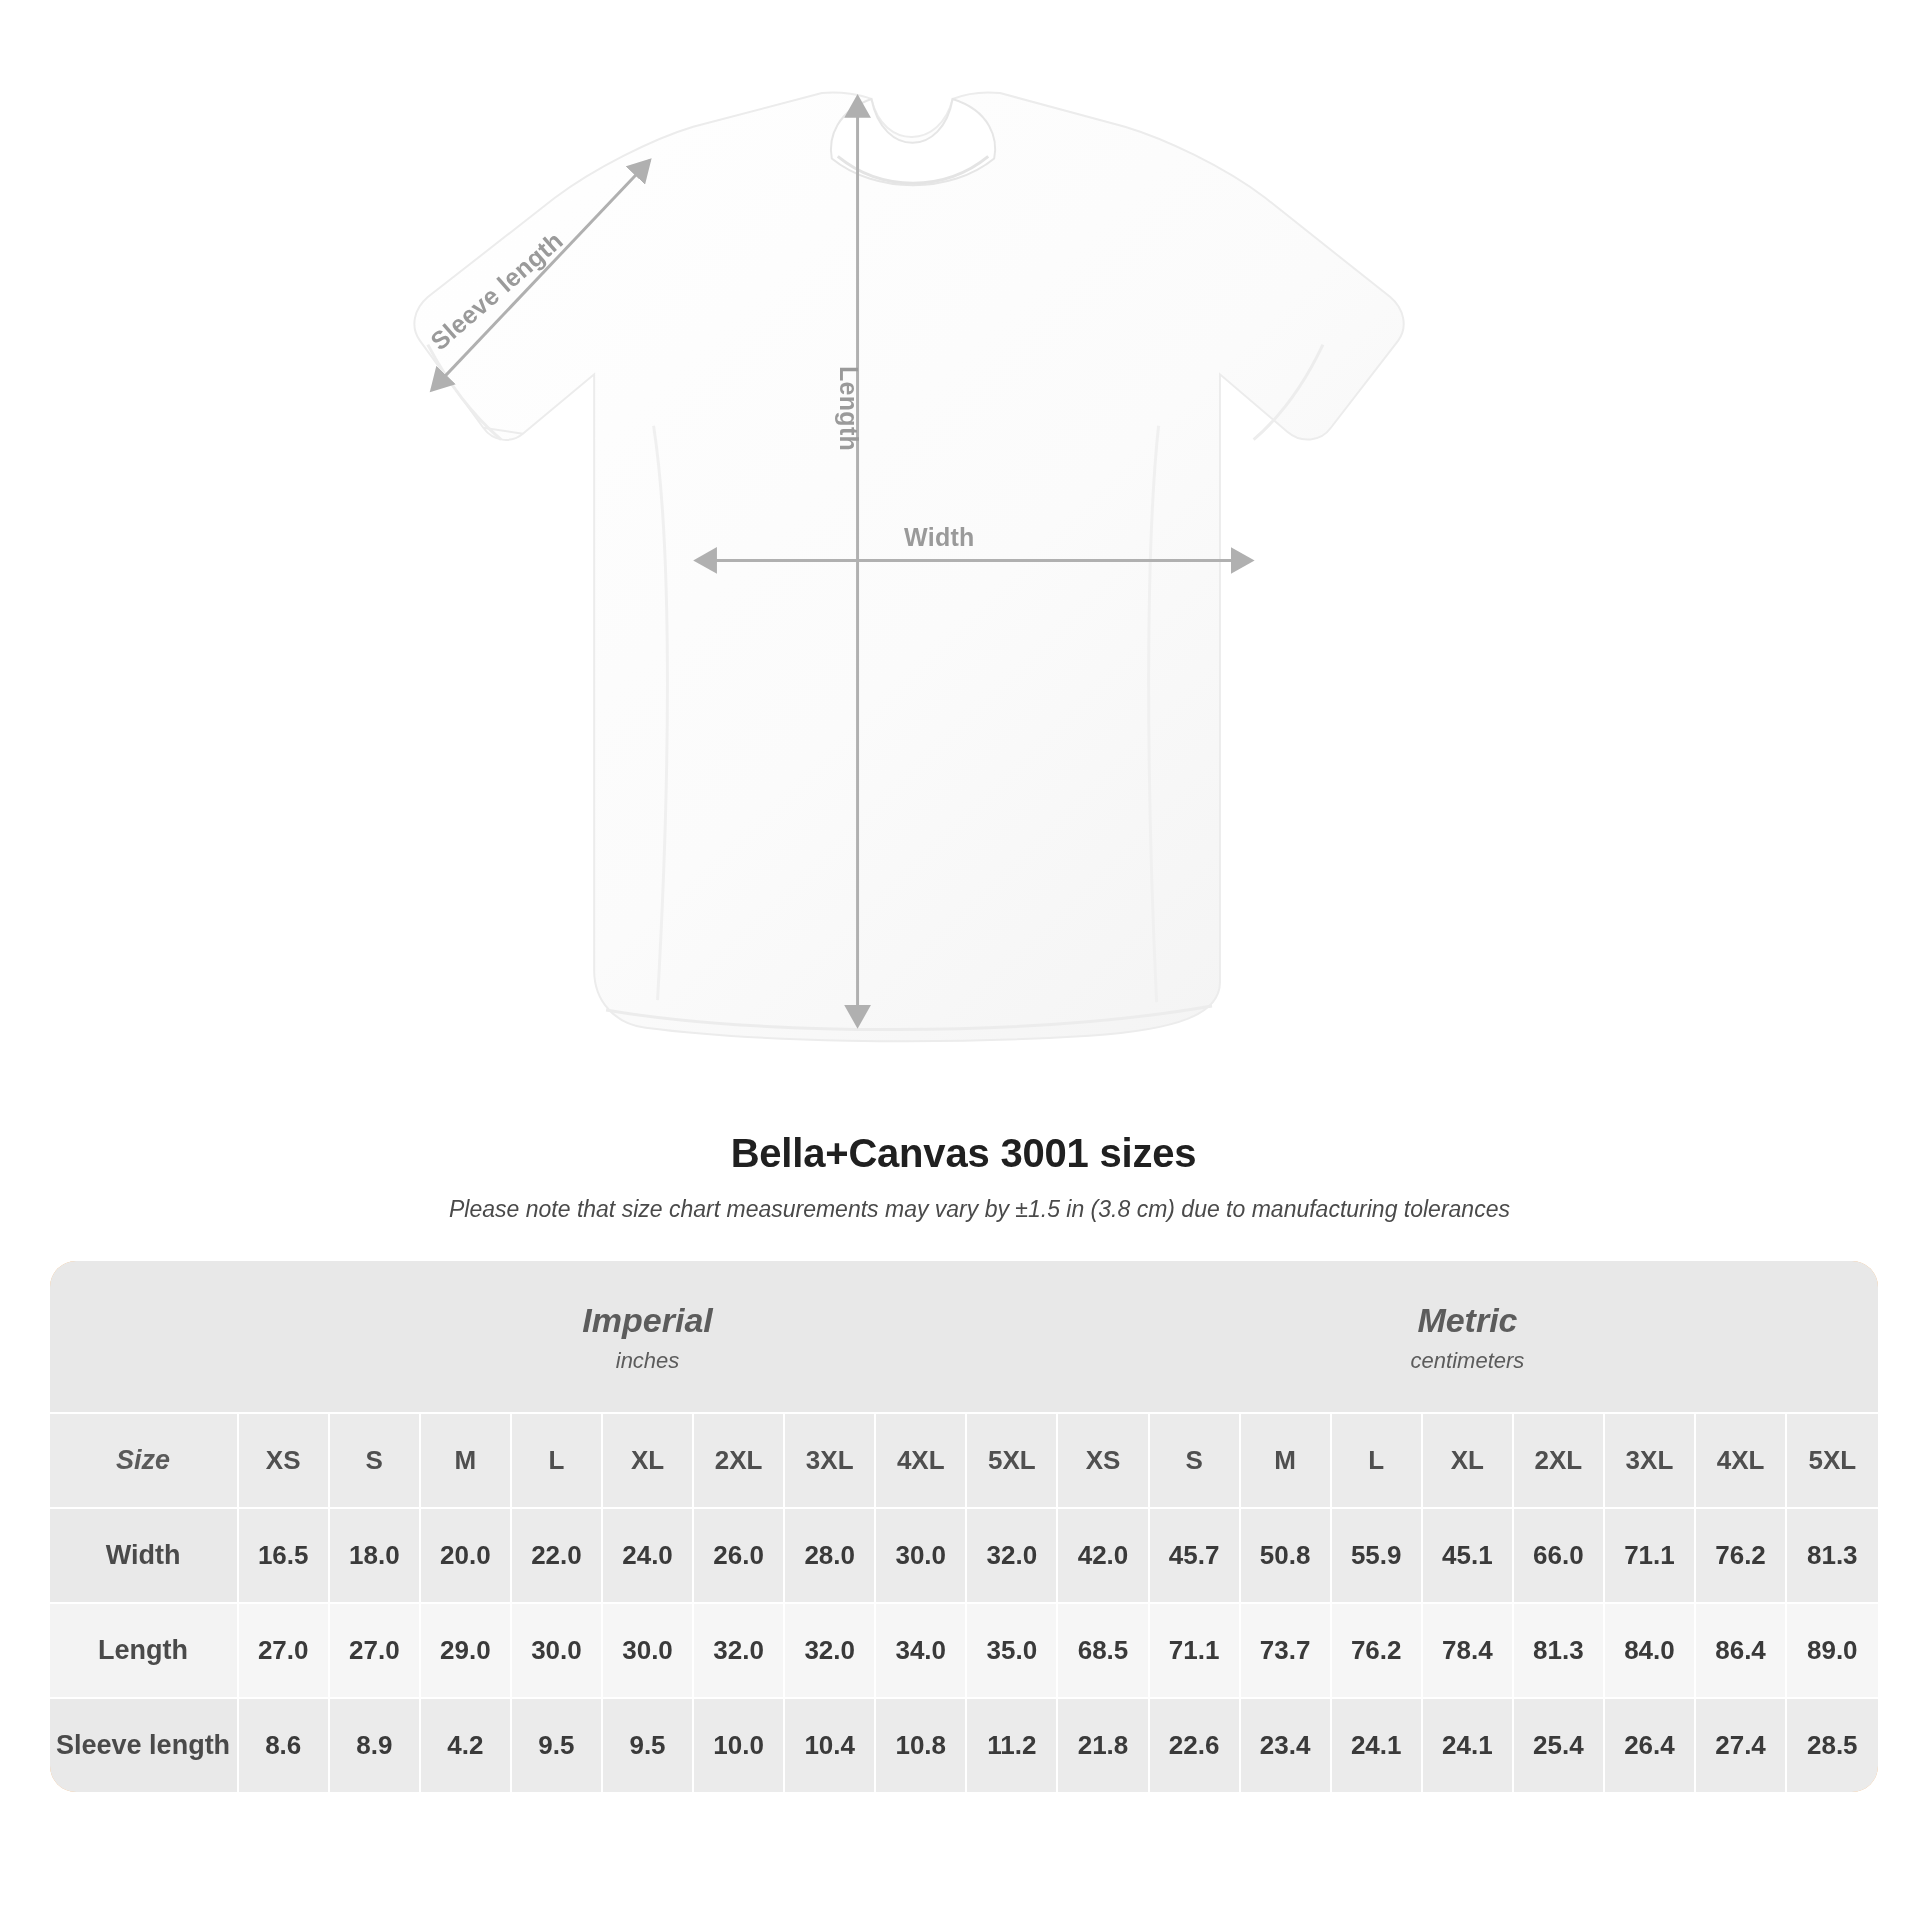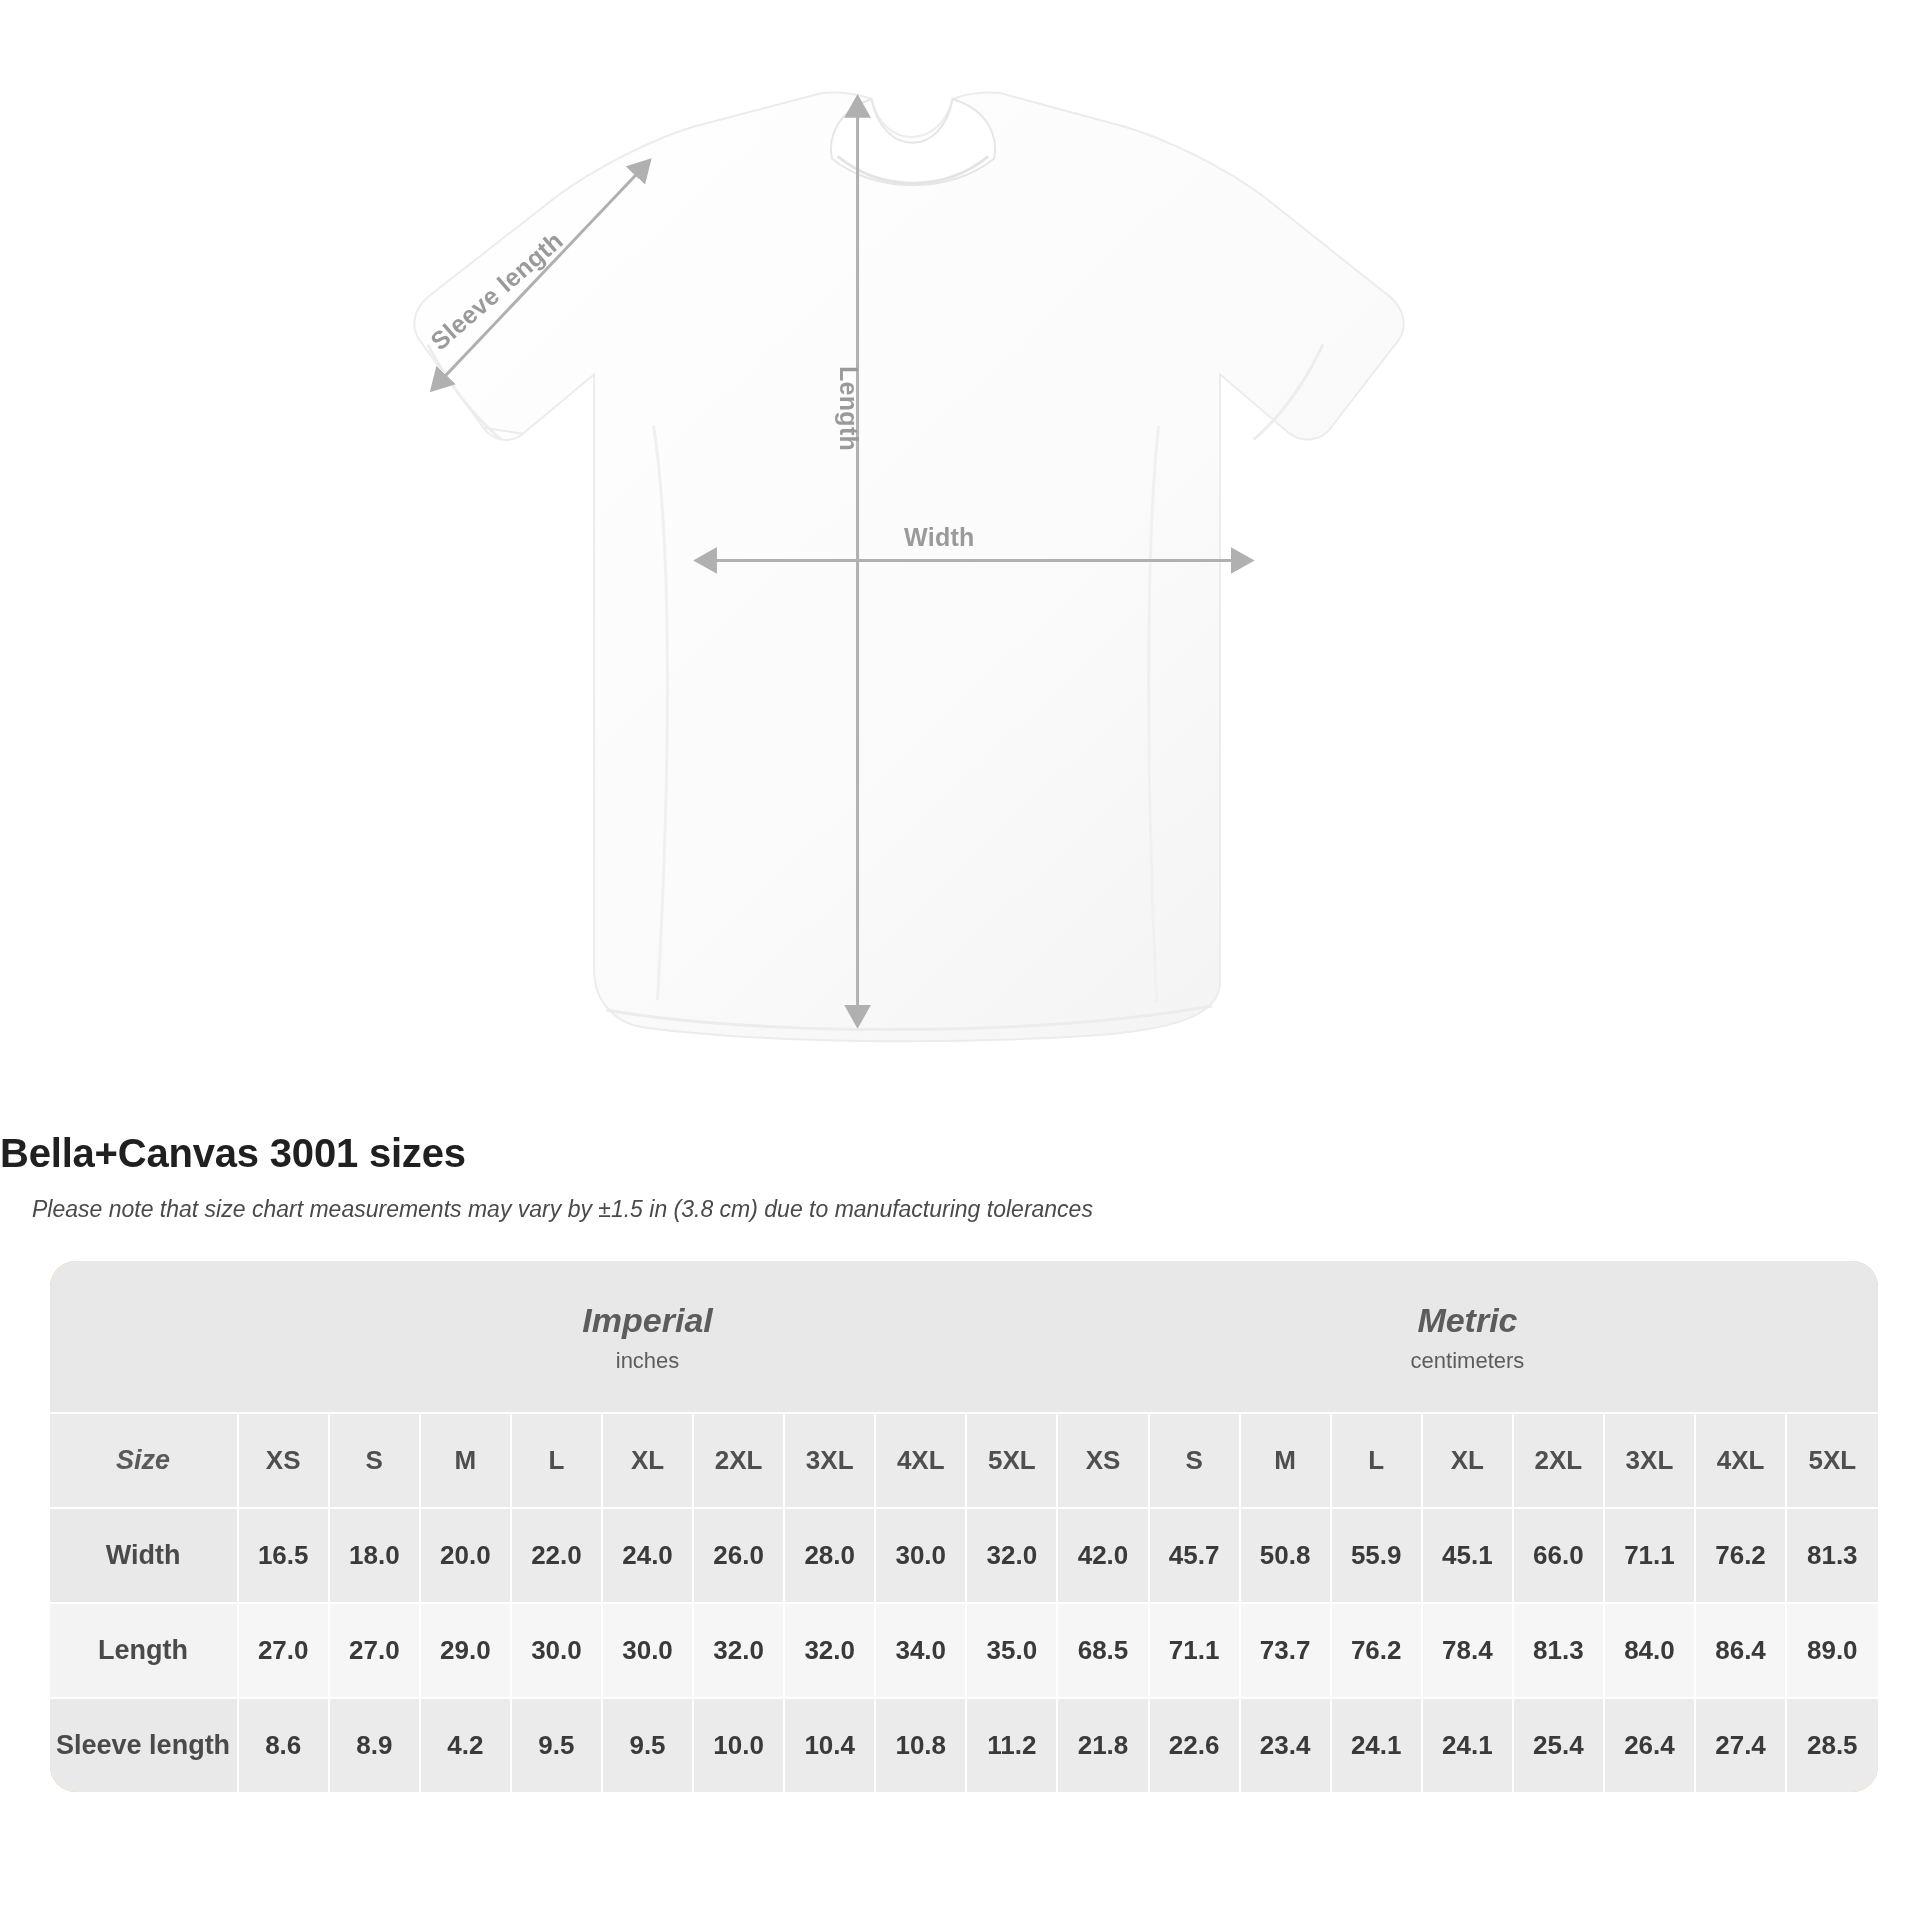--- a/index.html
+++ b/index.html
@@ -49,20 +49,21 @@
   }
   .label-sleeve {
     left: 444px;
     top: 327px;
     transform: rotate(-41deg);
     transform-origin: left bottom;
   }
 
   
   .title-block {
+    text-align: center;
     margin-top: 22px;
   }
   .chart-title {
     font-size: 40px;
     font-weight: bold;
     color: #202020;
     letter-spacing: -0.2px;
   }
   .chart-note {
     font-size: 23px;
@@ -97,20 +98,21 @@
     border: none;
   }
   .unit-title {
     font-size: 34px;
     font-style: italic;
     color: #5c5c5c;
     line-height: 1.25;
   }
   .unit-sub {
     font-size: 22px;
+    font-style: italic;
     font-weight: normal;
     color: #5c5c5c;
     margin-top: 6px;
   }
 
   .size-row td {
     height: 91px;
     background: #ebebeb;
     font-size: 26px;
     color: #4f4f4f;

